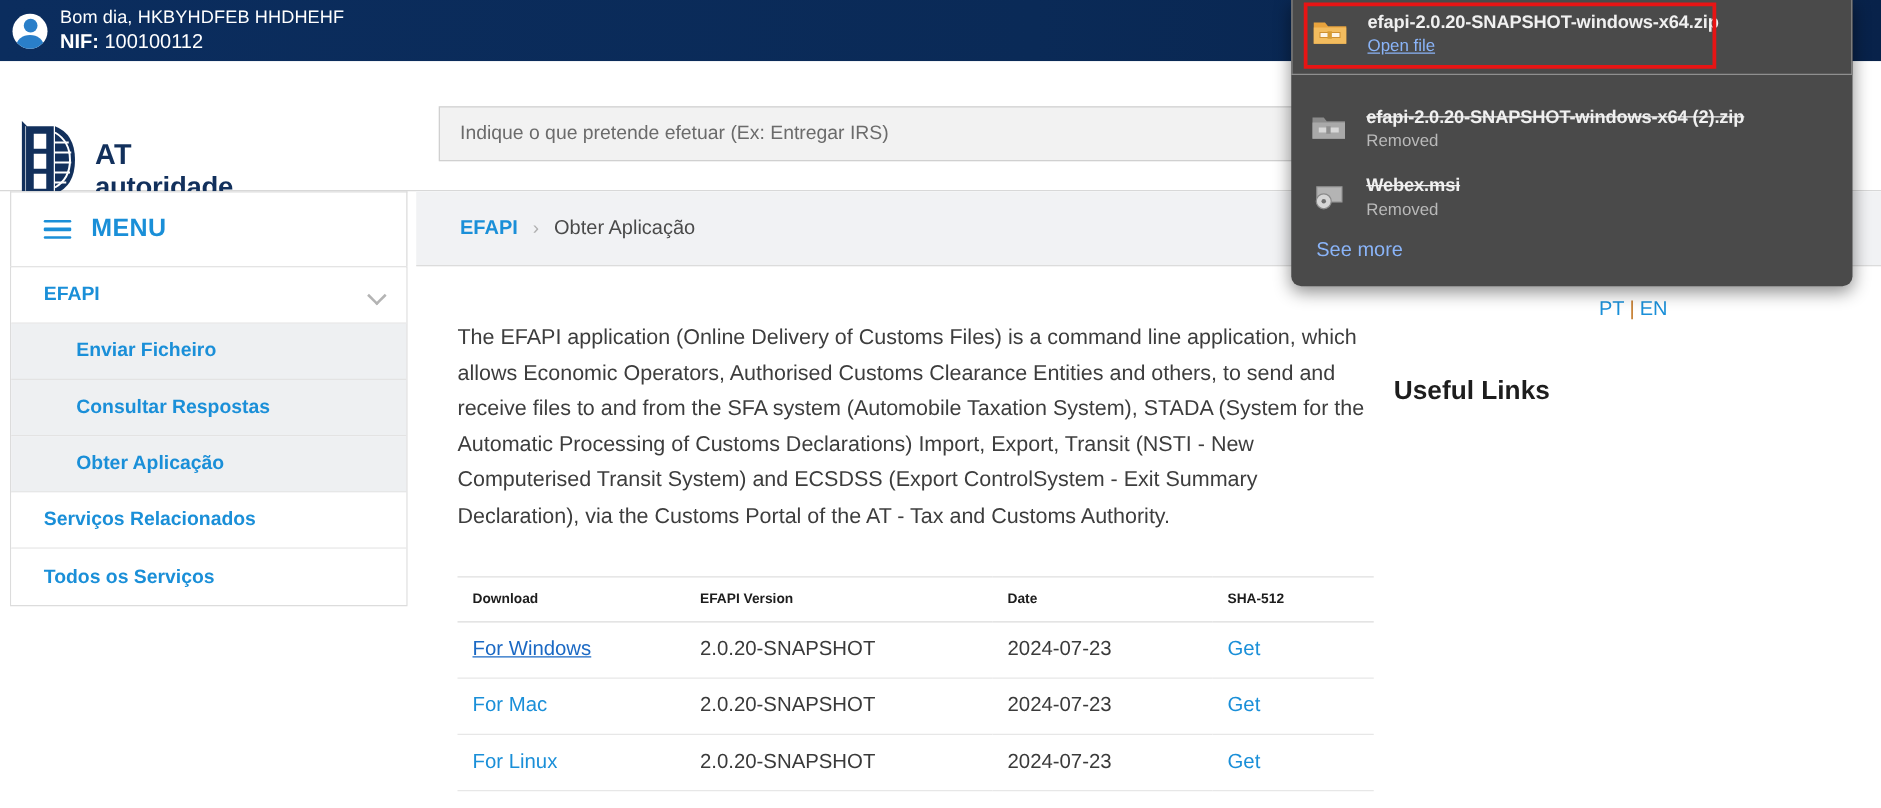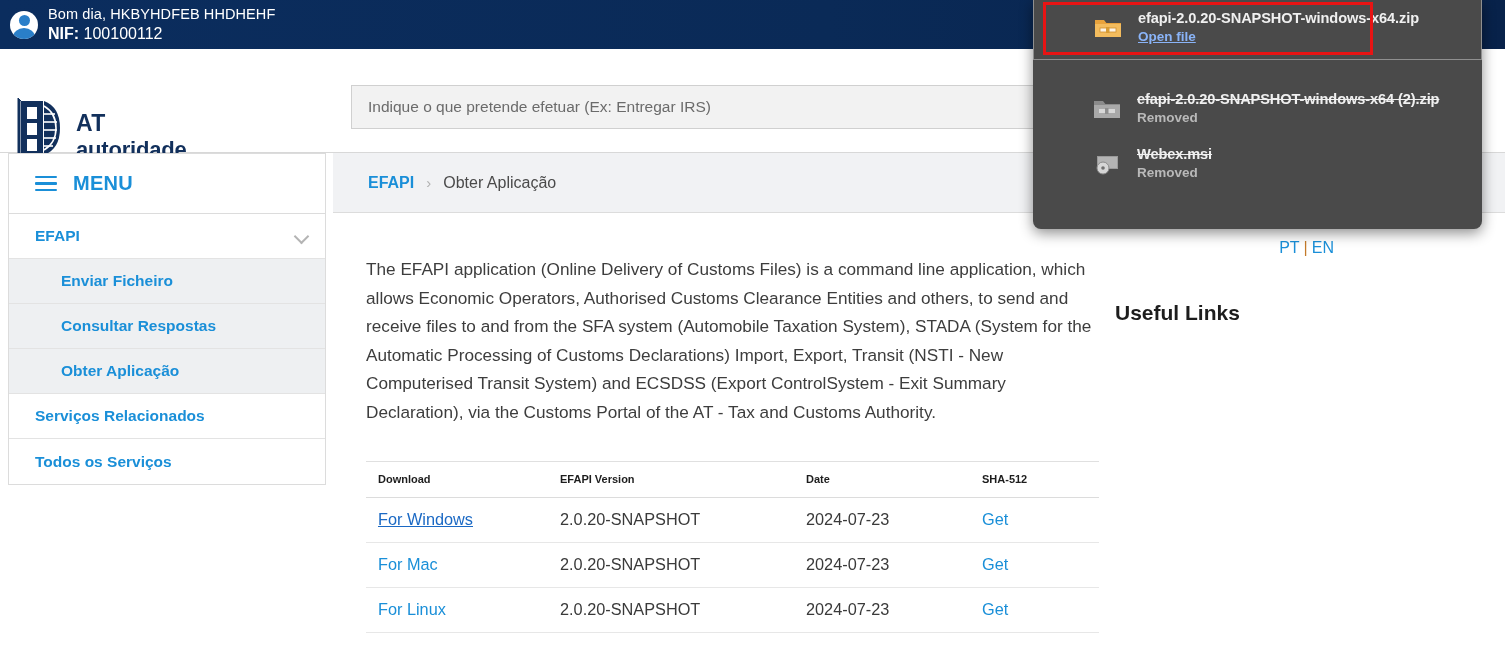--- a/index.html
+++ b/index.html
@@ -270,34 +270,33 @@
   }
   .redbox {
     position: absolute;
     left: 9px; top: 2px;
     width: 330px; height: 53px;
     border: 3px solid #e81414;
     pointer-events: none;
   }
   .dl-item {
     display: flex;
-    align-items: flex-end;
+    align-items: center;
     padding: 10px 0 0 16px;
-    margin-left: 44px;
   }
   .dl-item .ficon { width: 40px; flex: 0 0 auto; padding-top: 4px; }
   .dl-item .meta { padding-left: 4px; }
   .dl-name {
     color: #f0f0f0;
     font-size: 14.6px;
     font-weight: bold;
     letter-spacing: -0.1px;
   }
   .dl-name.struck { text-decoration: line-through; }
-  .dl-sub { font-size: 13.5px; color: #b9b9b9; margin-top: 3px; font-weight: bold; }
+  .dl-sub { font-size: 13.5px; color: #b9b9b9; margin-top: 3px; }
   .dl-sub.link {
     color: #8ab4f8;
     text-decoration: underline;
   }
   .dl-rest { padding-top: 10px; }
   .dl-row { height: 55px; }
   .see-more {
     color: #8ab4f8;
     font-size: 16px;
     padding: 12px 0 0 20px;
@@ -505,16 +504,17 @@
             <circle cx="10" cy="15" r="6" fill="none" stroke="#8a8a8a" stroke-width="1"></circle>
             <circle cx="10" cy="15" r="1.8" fill="#6f6f6f"></circle>
           </svg>
         </div>
         <div class="meta">
           <div class="dl-name struck">Webex.msi</div>
           <div class="dl-sub">Removed</div>
         </div>
       </div>
 
+      <div class="see-more">See more</div>
     </div>
   </div>
 
 </div>
 
 </body></html>

